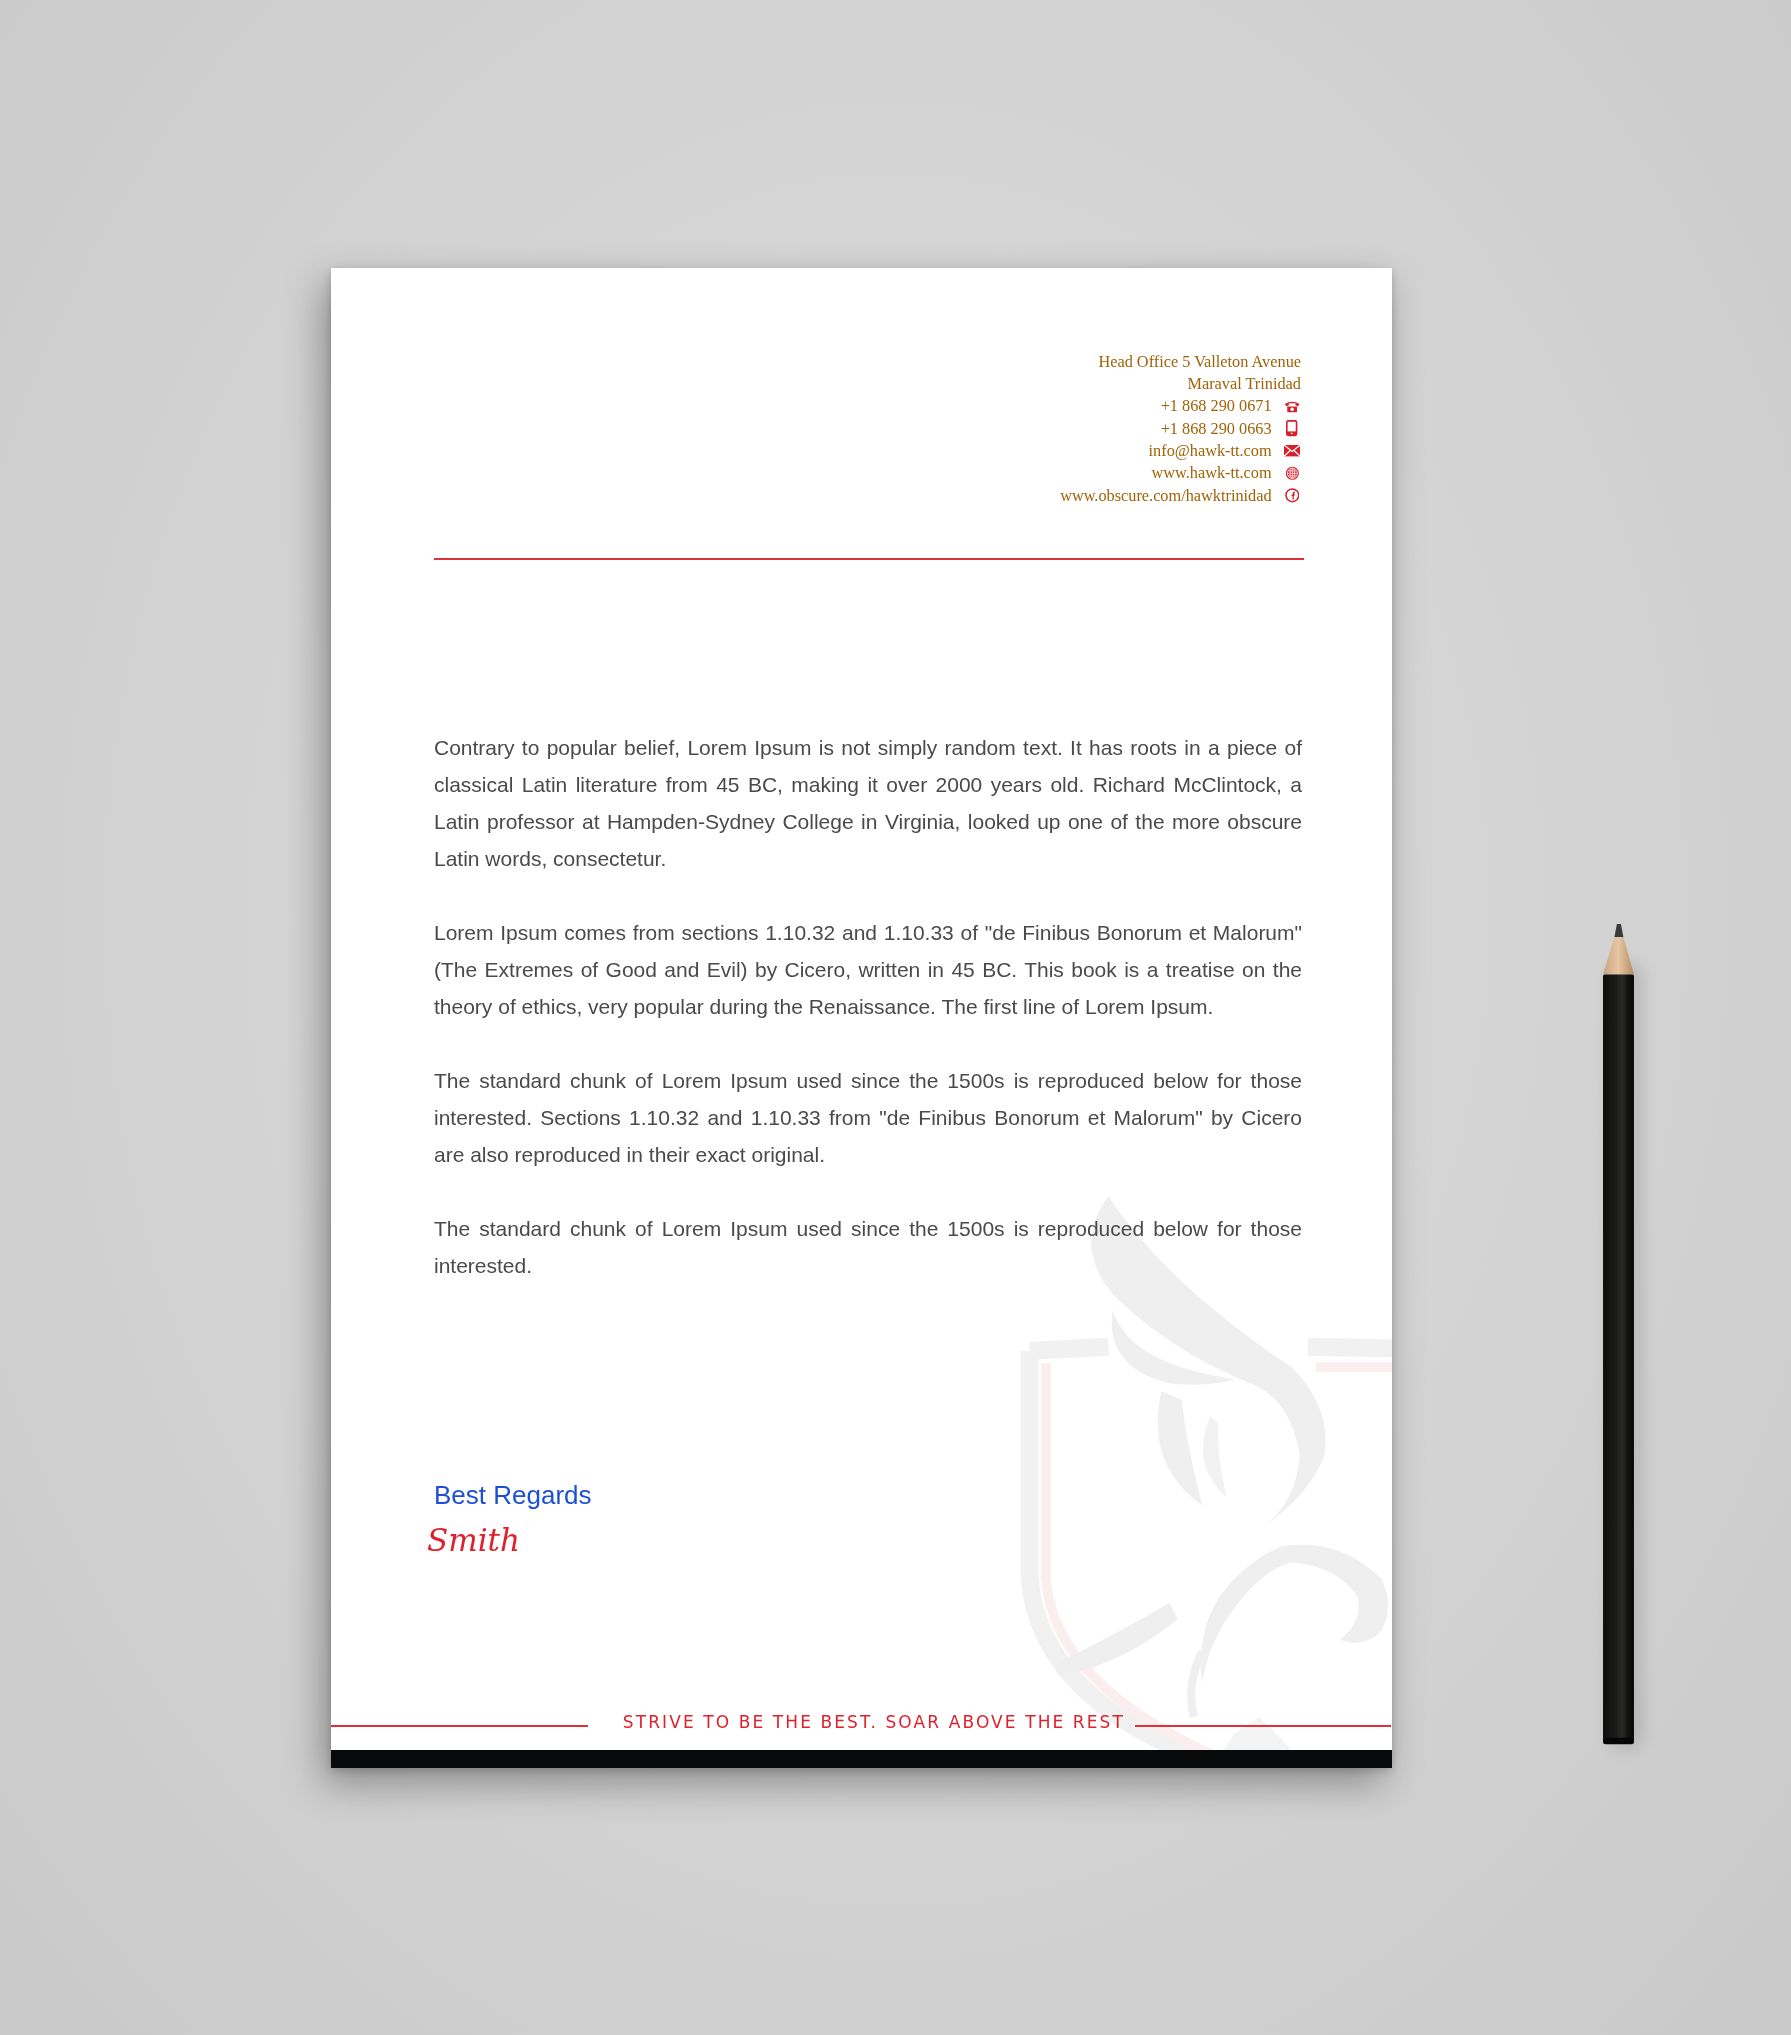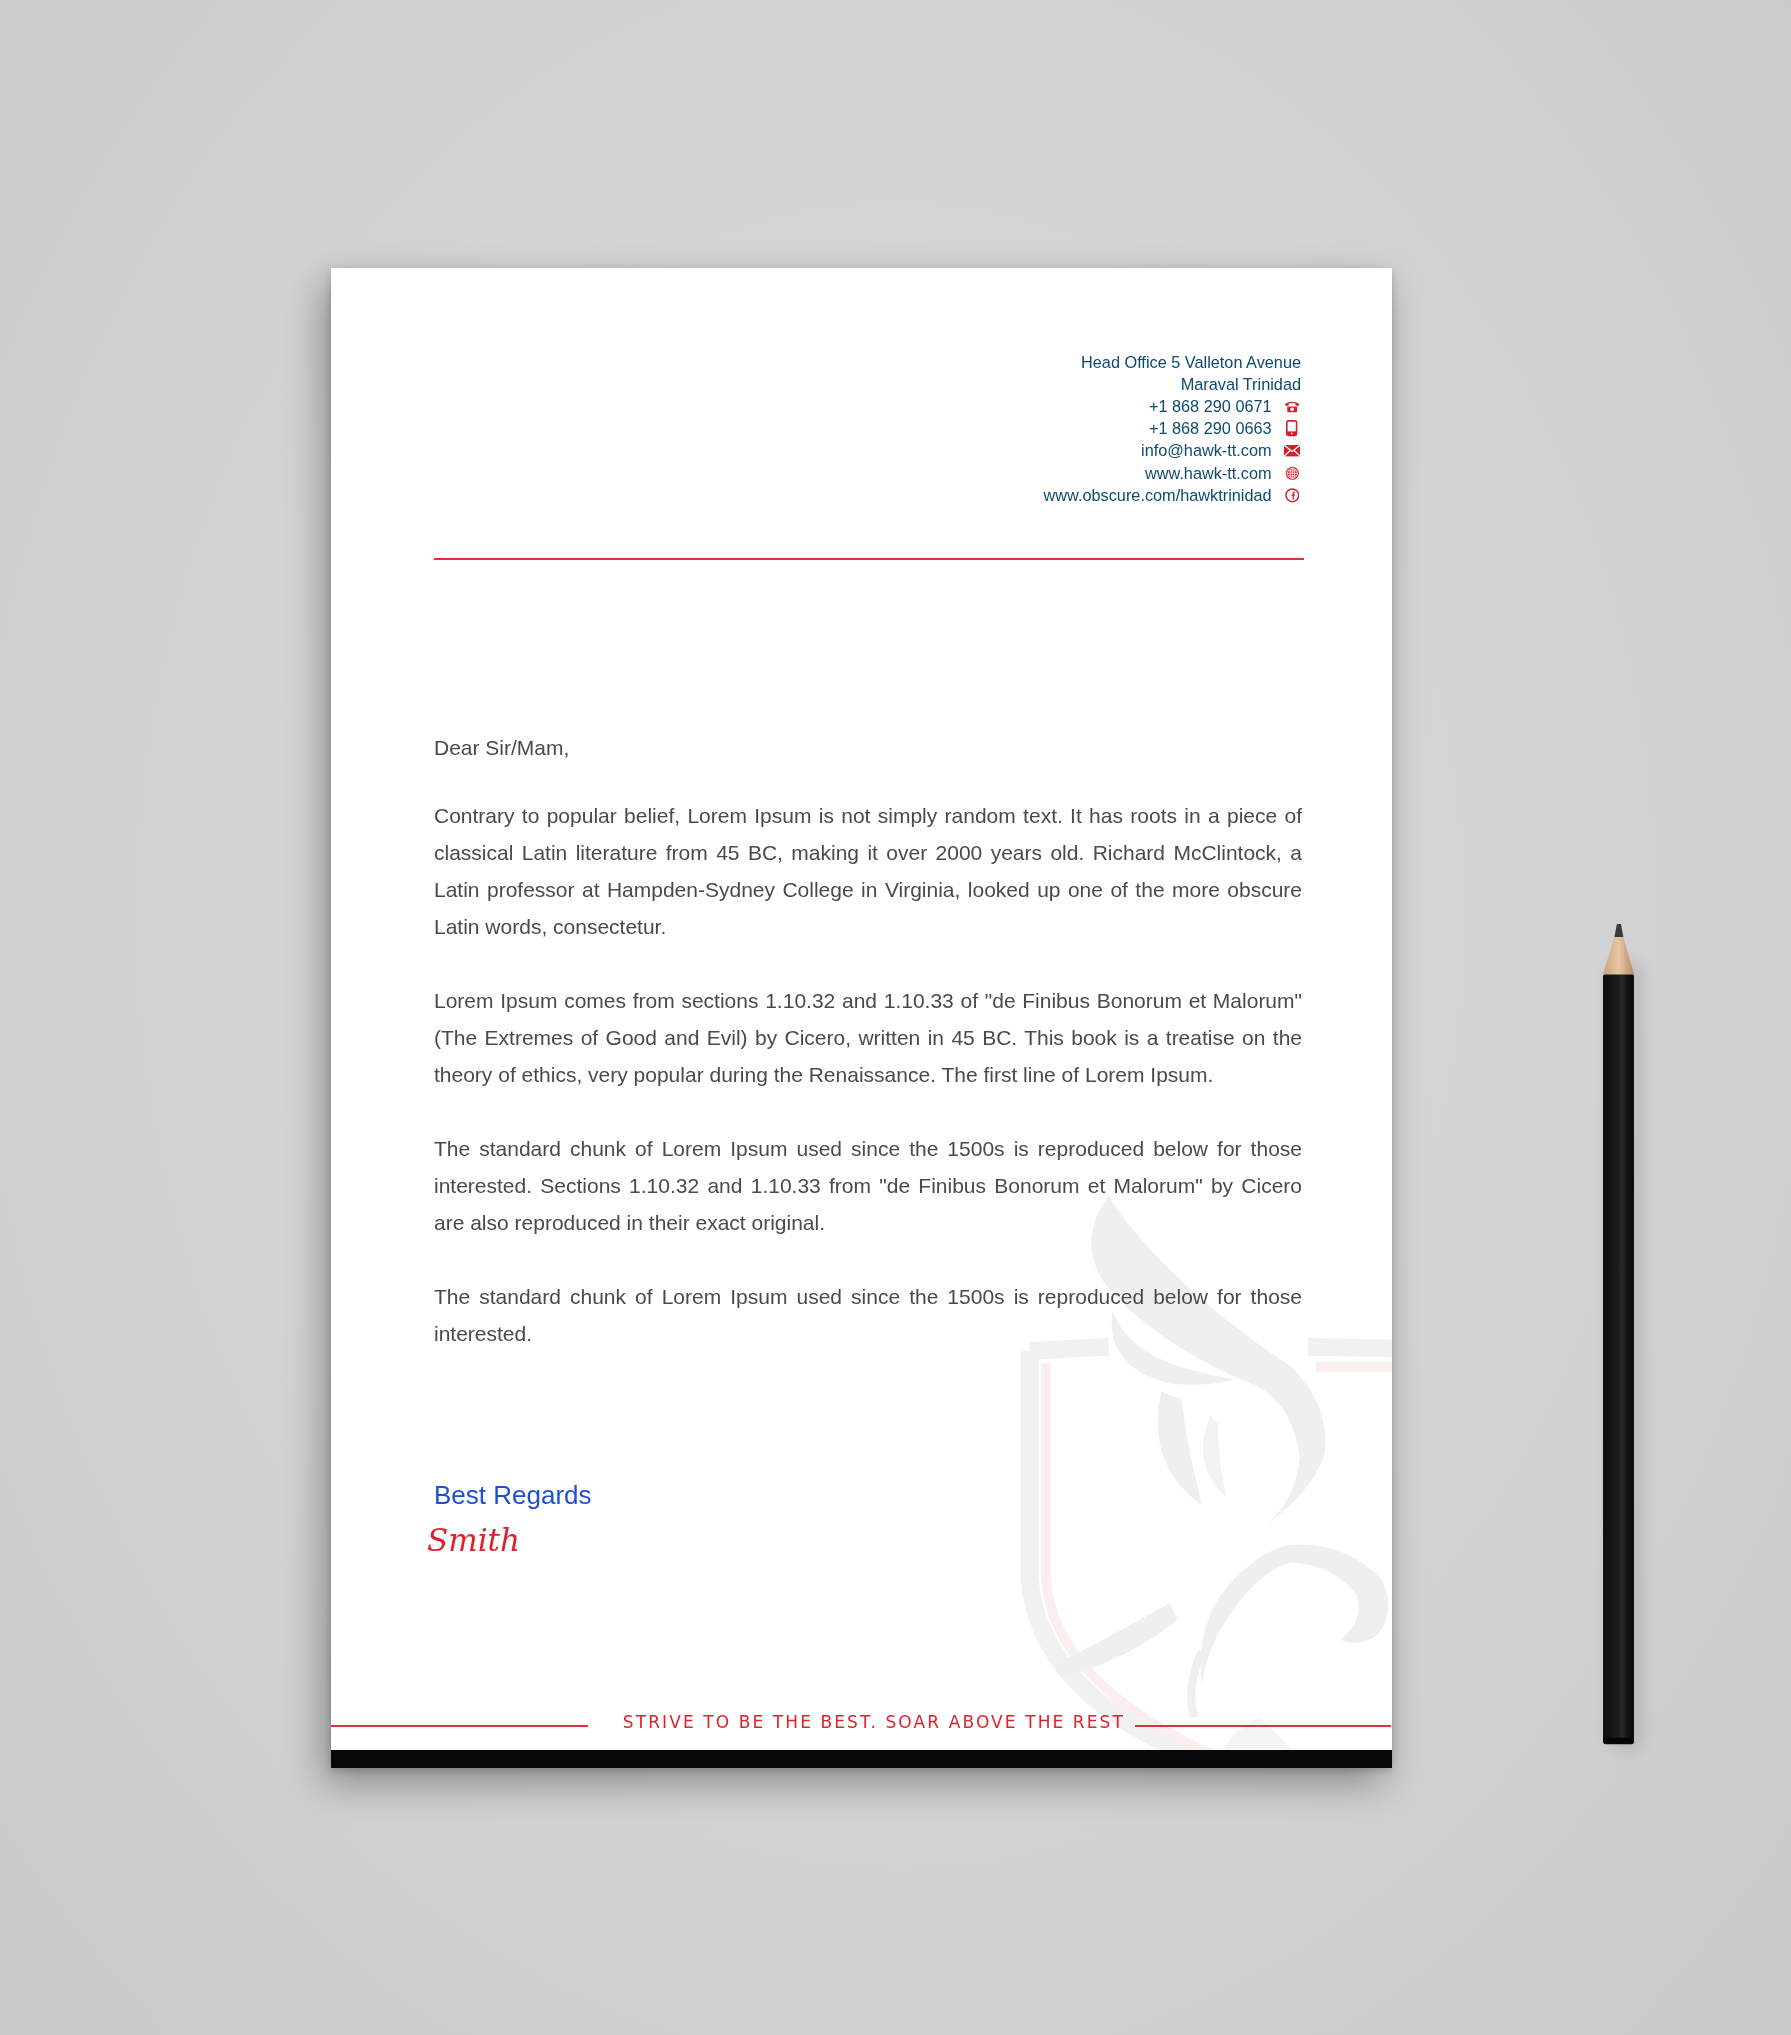--- a/index.html
+++ b/index.html
@@ -23,22 +23,22 @@
     font-family:"Liberation Sans", sans-serif; font-size:47px; line-height:46px;
     letter-spacing:2.4px; color:#c8202e; font-weight:400;
     transform:scaleX(1.22); transform-origin:center;
   }
   .logo-sub {
     position:absolute; left:0; top:173px; width:213px; text-align:center;
     font-family:"Liberation Sans", sans-serif; font-size:19.5px; line-height:21px;
     color:#222; letter-spacing:0.2px;
   }
   
-  .contact { position:absolute; right:91px; top:83px; text-align:right; color:#0c4a6e;
-    font-family:Liberation Sans, sans-serif; }
+  .contact { position:absolute; right:91px; top:83px; text-align:right; color:#a16207;
+    font-family:Liberation Serif, serif; }
   .addr-line { font-size:16.3px; line-height:22px; }
   .contact-list { margin-top:0; }
   .contact-row { display:flex; justify-content:flex-end; align-items:center; height:22.4px; }
   .contact-row .txt { font-size:16.3px; }
   .contact-row .ic { width:18px; height:18px; margin-left:11.4px; display:inline-flex; align-items:center; justify-content:center; }
   .header-rule { position:absolute; left:103px; top:290px; width:870px; height:1.6px; background:#e0303a; }
   
   .letter { position:absolute; left:103px; top:461px; width:868px; color:#4a4a4a;
     font-family:"Liberation Sans", sans-serif; font-size:21px; }
   .salutation { line-height:37px; margin:0 0 31px 0; }
@@ -156,21 +156,20 @@
               <path d="M10 14 V8 H12 M8 9 H11.5 M10 8 Q10 5 12.2 5" fill="none" stroke="#d6202c" stroke-width="1.6"></path>
             </svg>
         </span>
       </div>
     </div>
   </div>
 
   <div class="header-rule"></div>
 
   <div class="letter">
-    <p class="salutation">Dear Sir/Mam,</p>
     <p class="para">Contrary to popular belief, Lorem Ipsum is not simply random text. It has roots in a piece of classical Latin literature from 45 BC, making it over 2000 years old. Richard McClintock, a Latin professor at Hampden-Sydney College in Virginia, looked up one of the more obscure Latin words, consectetur.</p>
     <p class="para">Lorem Ipsum comes from sections 1.10.32 and 1.10.33 of "de Finibus Bonorum et Malorum" (The Extremes of Good and Evil) by Cicero, written in 45 BC. This book is a treatise on the theory of ethics, very popular during the Renaissance. The first line of Lorem Ipsum.</p>
     <p class="para">The standard chunk of Lorem Ipsum used since the 1500s is reproduced below for those interested. Sections 1.10.32 and 1.10.33 from "de Finibus Bonorum et Malorum" by Cicero are also reproduced in their exact original.</p>
     <p class="para">The standard chunk of Lorem Ipsum used since the 1500s is reproduced below for those interested.</p>
   </div>
 
   <div class="regards">Best Regards</div>
   <div class="signature">
     <span class="sig-text">Smith</span>
   </div>

